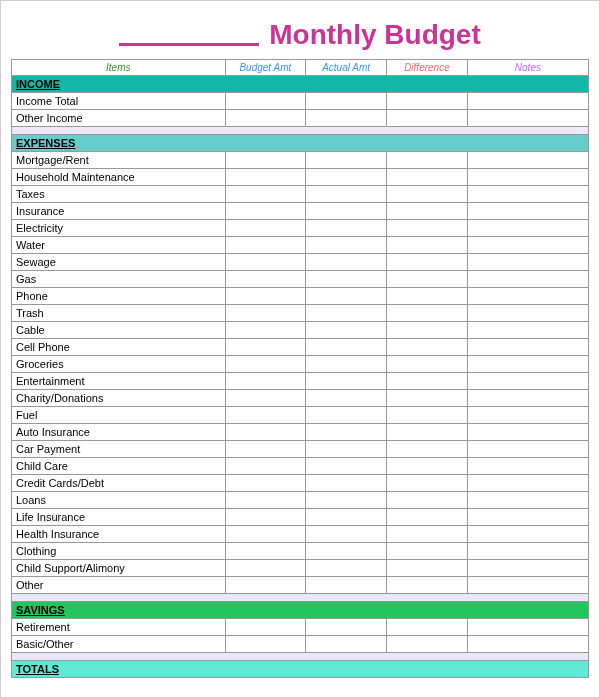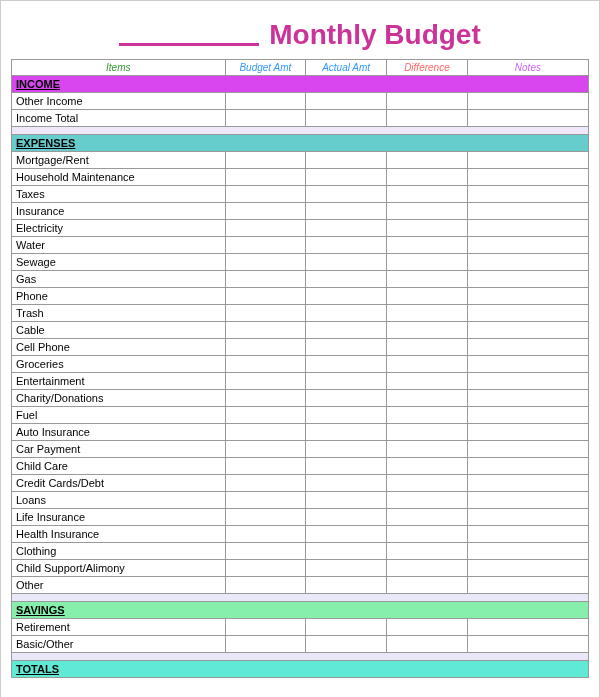--- a/index.html
+++ b/index.html
@@ -58,29 +58,29 @@
       font-size: 10px;
     }
     .col-items { width: 37%; text-align: center; color: #339933; font-style: italic; }
     .col-budget { width: 14%; text-align: center; color: #3399ff; font-style: italic; }
     .col-actual { width: 14%; text-align: center; color: #3399ff; font-style: italic; }
     .col-diff { width: 14%; text-align: center; color: #ff6666; font-style: italic; }
     .col-notes { width: 21%; text-align: center; color: #cc66ff; font-style: italic; }
 
     
     .row-section-income {
-      background-color: #d946ef;
+      background-color: #14b8a6;
       margin-left: 40px;
     }
     .row-section-expenses {
       background-color: #66cccc;
       padding-left: 33px;
     }
     .row-section-savings {
-      background-color: #86efac;
+      background-color: #22c55e;
     }
     .row-section-totals {
       background-color: #5eead4;
       text-decoration: underline;
     }
 
     .section-label {
       font-weight: bold;
       font-size: 11px;
       text-decoration: underline;
@@ -124,28 +124,28 @@
         <th class="col-actual">Actual Amt</th>
         <th class="col-diff">Difference</th>
         <th class="col-notes">Notes</th>
       </tr>
     </thead>
     <tbody id="table-body">
     <tr class="row-section-income">
           <td colspan="5"><span class="section-label">INCOME</span></td>
         </tr>
         <tr class="data-row">
+          <td>Income Total</td>
+          <td></td>
+          <td></td>
+          <td></td>
+          <td></td>
+        </tr>
+        <tr class="data-row">
           <td>Other Income</td>
-          <td></td>
-          <td></td>
-          <td></td>
-          <td></td>
-        </tr>
-        <tr class="data-row">
-          <td>Income Total</td>
           <td></td>
           <td></td>
           <td></td>
           <td></td>
         </tr>
         <tr class="row-blank-income">
           <td colspan="5" style="height: 8px;"></td>
         </tr>
         <tr class="row-section-expenses">
           <td colspan="5"><span class="section-label">EXPENSES</span></td>

